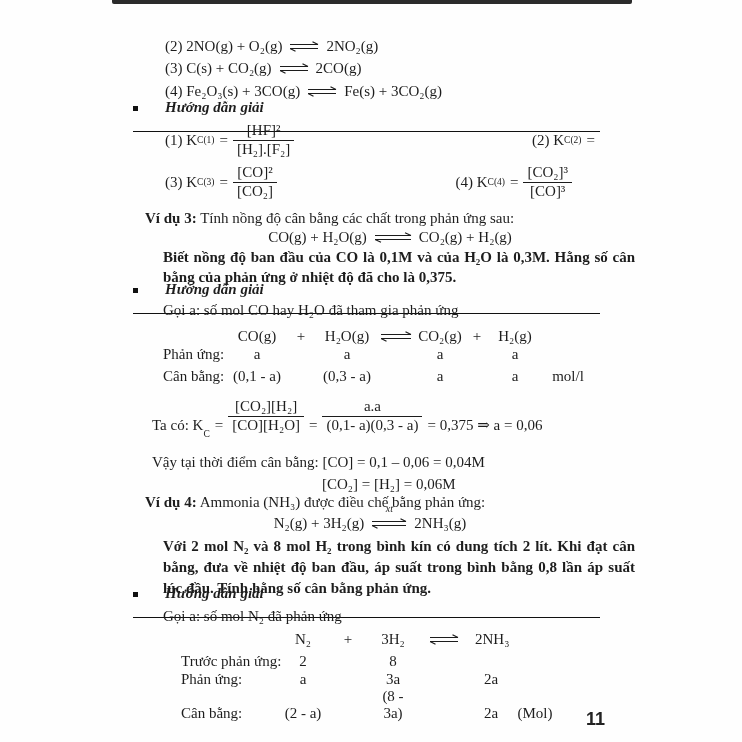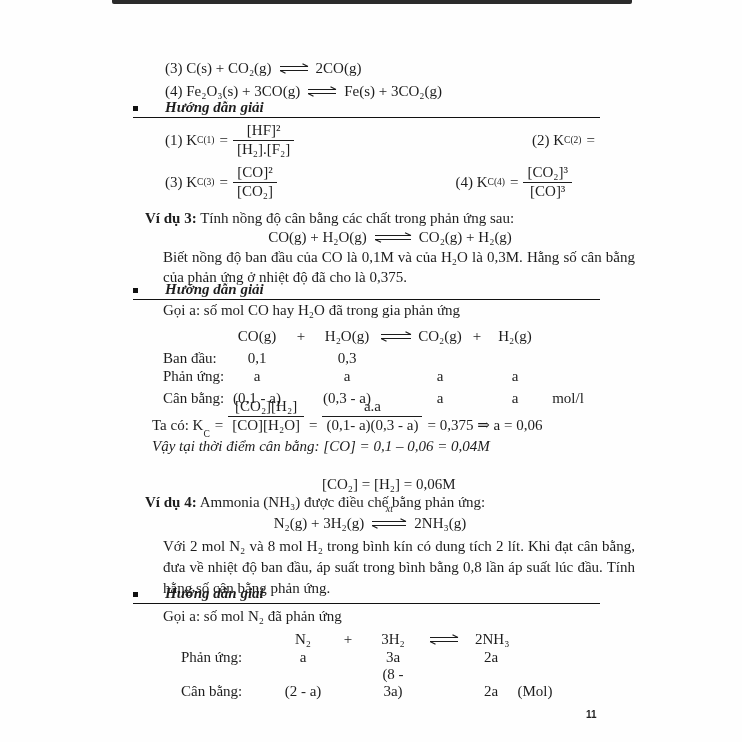--- a/index.html
+++ b/index.html
@@ -6,51 +6,58 @@
   .page {
     position:relative; width:742px; height:742px; background:#fefefe; overflow:hidden;
     font-family:'Liberation Serif','DejaVu Serif',serif; font-size:15px; color:#1d1d1d;
   }
   .abs { position:absolute; }
   .top-edge { left:112px; top:0; width:520px; height:4px; background:#2b2b2b; border-radius:0 0 2px 2px; }
   .eqline { white-space:nowrap; }
   .eq-arrow { vertical-align:-1px; margin:0 7px; }
   .eq-arrow path { stroke:#1c1c1c; stroke-width:1.2; fill:none; }
   sub.s { font-size:9.5px; line-height:0; }
-  .guide { display:flex; align-items:flex-start; border-bottom:1.5px solid #111; padding-bottom:2px; }
+  .guide { display:flex; align-items:flex-start; border-bottom:1.5px solid #111; padding-bottom:16px; }
   .bullet { width:5px; height:5px; background:#111; margin-top:6px; flex:none; }
   .guide-text { font-style:italic; font-weight:bold; margin-left:27px; line-height:15px; }
   .frac { display:inline-flex; flex-direction:column; text-align:center; vertical-align:middle; line-height:17px; }
   .frac .num { border-bottom:1.2px solid #1c1c1c; padding:0 4px 1px 4px; }
   .frac .den { padding:0 4px; }
   .krow { display:flex; align-items:center; }
   .k-item { display:flex; align-items:center; white-space:nowrap; }
   .k-eq { margin:0 5px; }
   .bold { font-weight:bold;margin-top:35px; }
-  .just { text-align:justify; line-height:20px; }
+  .just { text-align:justify; line-height:20px;font-weight:bold; }
   .center-line { text-align:center; }
   .grid1 { display:grid; grid-template-columns:68px 52px 36px 56px 42px 46px 28px 48px 58px; align-items:end; }
   .grid2 { display:grid; grid-template-columns:120px 40px 50px 40px 62px 32px 56px; align-items:end; }
   .cell { text-align:center; }
   .lbl { text-align:left; }
   .lbl2 { text-align:left; padding-left:18px; }
   .row-h { height:22px; }
   .kcline { display:flex; align-items:flex-end; white-space:nowrap; }
   .kcline .gap { margin:0 5px; }
   .cat-arrow { position:relative; display:inline-block; margin:0 7px; }
   .cat-arrow .cat { position:absolute; top:-11px; left:0; right:0; text-align:center; font-size:10px; font-style:italic; line-height:9px; }
-  .pagenum { font-family:'Liberation Sans','DejaVu Sans',sans-serif; font-size:10px; font-weight:bold; color:#222; }
+  .pagenum { font-family:'Liberation Sans','DejaVu Sans',sans-serif; font-size:18px; font-weight:bold; color:#222; }
 </style>
 </head>
 <body>
 
 <div class="page">
 
   <div class="abs top-edge"></div>
 
+  <div class="abs eqline" style="left:165px; top:38px;">
+    <span>(2)</span>
+    <span>2NO(g) + O₂(g)</span><svg class="eq-arrow" width="30" height="11" viewBox="0 0 30 11">
+        <path d="M1 3.5 H29 M23.5 0.8 L29 3.5"></path>
+        <path d="M1 7.5 H29 M6.5 10.2 L1 7.5"></path>
+      </svg><span>2NO₂(g)</span>
+  </div>
   <div class="abs eqline" style="left:165px; top:60px;">
     <span>(3)</span>
     <span>C(s)  +  CO₂(g)</span><svg class="eq-arrow" width="30" height="11" viewBox="0 0 30 11">
         <path d="M1 3.5 H29 M23.5 0.8 L29 3.5"></path>
         <path d="M1 7.5 H29 M6.5 10.2 L1 7.5"></path>
       </svg><span>2CO(g)</span>
   </div>
   <div class="abs eqline" style="left:165px; top:83px;">
     <span>(4)</span>
     <span>Fe₂O₃(s) + 3CO(g)</span><svg class="eq-arrow" width="30" height="11" viewBox="0 0 30 11">
@@ -111,46 +118,35 @@
         <path d="M1 3.5 H37 M31 0.8 L37 3.5"></path>
         <path d="M1 7.5 H37 M7 10.2 L1 7.5"></path>
       </svg><span>CO₂(g) + H₂(g)</span>
   </div>
   <div class="abs just" style="left:163px; top:247px; width:472px;">Biết nồng độ ban đầu của CO là 0,1M và của H₂O là 0,3M. Hằng số cân bằng của phản ứng ở nhiệt độ đã cho là 0,375.</div>
 
   <div class="abs guide" style="left:133px; top:282px; width:467px;">
     <span class="bullet"></span>
     <span class="guide-text">Hướng dẫn giải</span>
   </div>
-  <div class="abs" style="left:163px; top:302px;">Gọi a: số mol CO hay H₂O đã trong gia phản ứng</div>
+  <div class="abs" style="left:163px; top:302px;">Gọi a: số mol CO hay H₂O đã tham gia phản ứng</div>
 
   <div class="abs" style="left:163px; top:320px;">
     <div class="grid1" style="height:25px;">
       <span class="lbl"></span>
       <span class="cell">CO(g)</span>
       <span class="cell">+</span>
       <span class="cell">H₂O(g)</span>
       <span class="cell"><svg class="eq-arrow" style="margin:0;" width="32" height="11" viewBox="0 0 32 11">
             <path d="M1 3.5 H31 M25.5 0.8 L31 3.5"></path>
             <path d="M1 7.5 H31 M6.5 10.2 L1 7.5"></path>
           </svg></span>
       <span class="cell">CO₂(g)</span>
       <span class="cell">+</span>
       <span class="cell">H₂(g)</span>
-      <span class="cell"></span>
-    </div>
-    <div class="grid1 row-h">
-      <span class="lbl">Ban đầu:</span>
-      <span class="cell">0,1</span>
-      <span class="cell"></span>
-      <span class="cell">0,3</span>
-      <span class="cell"></span>
-      <span class="cell"></span>
-      <span class="cell"></span>
-      <span class="cell"></span>
       <span class="cell"></span>
     </div>
     <div class="grid1" style="height:18px;">
       <span class="lbl">Phản ứng:</span>
       <span class="cell">a</span>
       <span class="cell"></span>
       <span class="cell">a</span>
       <span class="cell"></span>
       <span class="cell">a</span>
       <span class="cell"></span>
@@ -179,21 +175,21 @@
         <span class="den">[CO][H₂O]</span>
       </span>
     <span class="gap">=</span>
     <span class="frac">
         <span class="num">a.a</span>
         <span class="den">(0,1- a)(0,3 - a)</span>
       </span>
     <span class="gap">= 0,375 ⇒ a = 0,06</span>
   </div>
 
-  <div class="abs" style="left:152px; top:438px;font-style:italic;">
+  <div class="abs" style="left:152px; top:454px;">
     <span>Vậy tại thời điểm cân bằng:</span>
     <span>[CO] = 0,1 – 0,06 = 0,04M</span>
   </div>
   <div class="abs" style="left:322px; top:476px;">[CO₂] = [H₂] = 0,06M</div>
 
   <div class="abs" style="left:145px; top:494px;">
     <span class="bold">Ví dụ 4:</span>
     <span>Ammonia (NH₃) được điều chế bằng phản ứng:</span>
   </div>
   <div class="abs center-line eqline" style="left:125px; top:515px; width:490px;">
@@ -216,20 +212,29 @@
       <span class="cell">N₂</span>
       <span class="cell">+</span>
       <span class="cell">3H₂</span>
       <span class="cell"><svg class="eq-arrow" style="margin:0;" width="30" height="11" viewBox="0 0 30 11">
             <path d="M1 3.5 H29 M23.5 0.8 L29 3.5"></path>
             <path d="M1 7.5 H29 M6.5 10.2 L1 7.5"></path>
           </svg></span>
       <span class="cell">2NH₃</span>
       <span class="cell"></span>
     </div>
+    <div class="grid2 row-h">
+      <span class="lbl2">Trước phản ứng:</span>
+      <span class="cell">2</span>
+      <span class="cell"></span>
+      <span class="cell">8</span>
+      <span class="cell"></span>
+      <span class="cell"></span>
+      <span class="cell"></span>
+    </div>
     <div class="grid2" style="height:18px;">
       <span class="lbl2">Phản ứng:</span>
       <span class="cell">a</span>
       <span class="cell"></span>
       <span class="cell">3a</span>
       <span class="cell"></span>
       <span class="cell">2a</span>
       <span class="cell"></span>
     </div>
     <div class="grid2 row-h">

